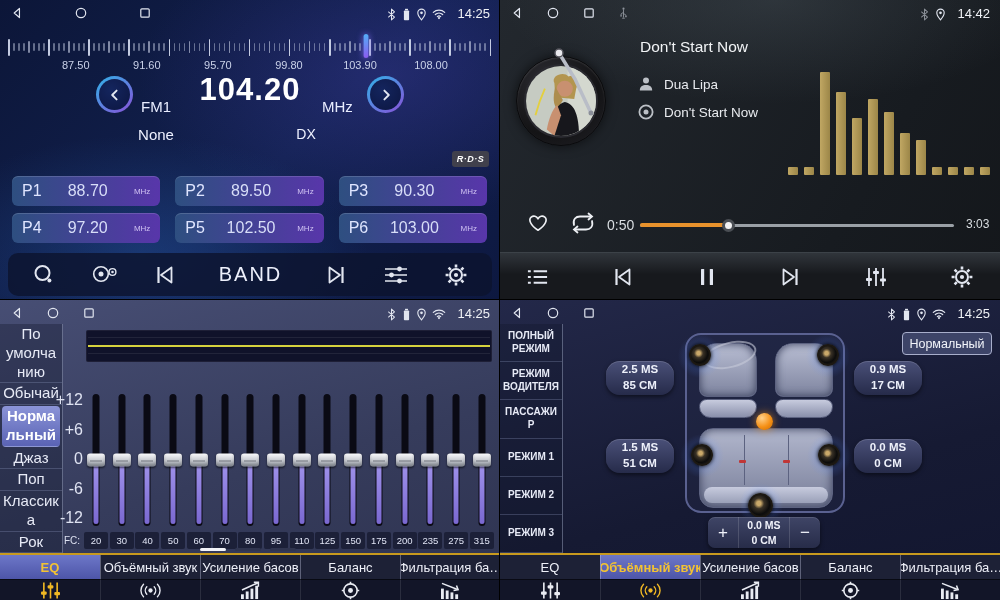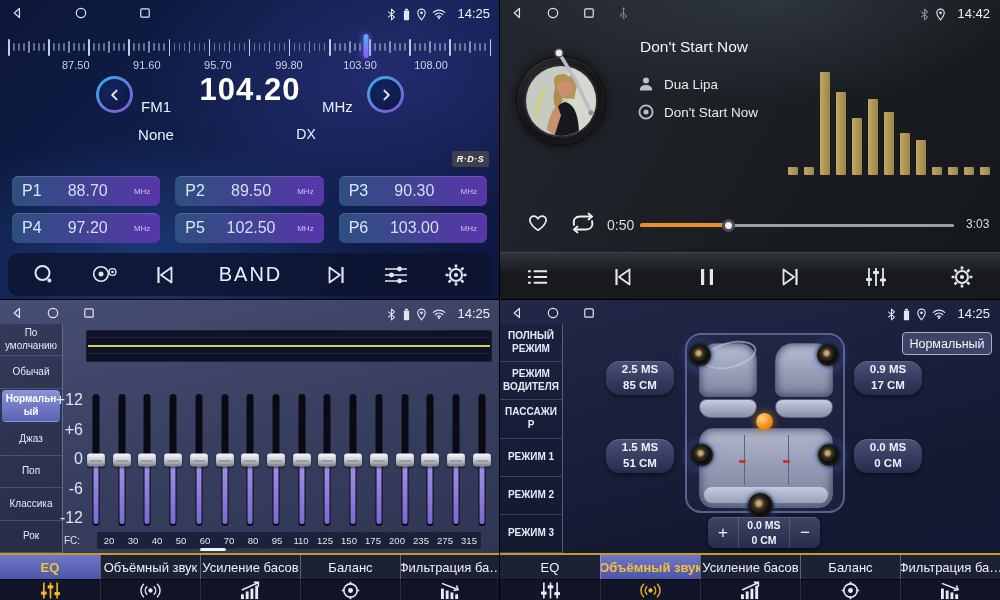--- a/index.html
+++ b/index.html
@@ -82,21 +82,21 @@
   .progress{position:absolute;left:140px;top:224px;width:314px;height:2.5px;background:#9aa0a6;border-radius:2px;cursor:pointer;}
   .progress .fill{position:absolute;left:0;top:-1px;height:4px;background:#e8922c;border-radius:2px;}
   .progress .knob{position:absolute;top:-5.5px;width:13px;height:13px;border-radius:50%;background:#f2f2f4;border:3px solid #4a4e54;}
   .player-toolbar{position:absolute;left:0;right:0;top:252px;height:48px;
     background:linear-gradient(180deg,#30353b,#17191d 45%);border-top:1px solid #3c4248;
     display:flex;align-items:center;justify-content:space-between;padding:0 26px;color:#eceef2;}
 
   
   .side-list{position:absolute;left:0;top:24px;bottom:47px;width:63px;background:rgba(18,22,42,.35);border-right:1px solid rgba(185,195,225,.4);display:flex;flex-direction:column;}
   .side-item{flex:1;display:flex;align-items:center;justify-content:center;text-align:center;color:#e7eaf6;border-bottom:1px solid rgba(150,160,200,.28);cursor:pointer;padding:1px 2px;overflow-wrap:anywhere;line-height:1.25;}
-  .qc .side-item{font-size:10px;}
+  .qc .side-item{font-size:15px;}
   .qd .side-item{font-size:10px;font-weight:bold;}
   .side-item.selected{background:linear-gradient(180deg,#8b94d8,#5a63b4);border-radius:4px;margin:1px 2px;font-weight:bold;color:#fff;}
   .tabbar{position:absolute;left:0;right:0;bottom:0;height:47px;border-top:2px solid #c89a1e;background:#14172a;display:flex;}
   .tab{flex:1;display:flex;flex-direction:column;cursor:pointer;min-width:0;}
   .tab-label{height:24px;display:flex;align-items:center;justify-content:center;font-size:13px;color:#eef0f8;background:#1d2136;white-space:nowrap;overflow:hidden;}
   .tab+.tab .tab-label{border-left:1px solid rgba(200,206,232,.38);}
   .tab.selected .tab-label{background:linear-gradient(180deg,#6d77c8,#4d55a8);color:#f2c234;font-weight:bold;}
   .tab-icon{flex:1;display:flex;align-items:center;justify-content:center;background:#121528;border-top:1px solid rgba(0,0,0,.5);color:#e9ebf3;}
   .tab+.tab .tab-icon{border-left:1px solid rgba(255,255,255,.1);}
   .tab.selected .tab-icon{color:#f0b824;}
@@ -110,21 +110,21 @@
   .gain-labels{position:absolute;left:0;width:20px;top:67px;height:136px;display:flex;flex-direction:column;justify-content:space-between;align-items:flex-end;font-size:16px;color:#dfe3f2;}
   .sliders-row{position:absolute;left:23px;right:8px;top:70px;height:132px;display:flex;justify-content:space-between;}
   .slider{width:20px;position:relative;cursor:pointer;}
   .slider .track{position:absolute;left:50%;transform:translateX(-50%);top:0;bottom:0;width:7px;background:#0a0a14;border-radius:4px;}
   .slider .fillp{position:absolute;left:50%;transform:translateX(-50%);top:50%;bottom:2px;width:5px;background:linear-gradient(#a194ec,#7a68d0);border-radius:3px;}
   .slider .handle{position:absolute;left:50%;top:50%;transform:translate(-50%,-50%);width:18px;height:13px;border-radius:3px;background:linear-gradient(#fafafc,#9aa0aa);box-shadow:0 1px 2px rgba(0,0,0,.55), inset 0 -3px 3px rgba(0,0,0,.2);}
   .slider .handle::after{content:'';position:absolute;left:3px;right:3px;top:50%;height:1.5px;background:#70747c;}
   .fcq-label{position:absolute;font-size:10px;color:#dde1f0;}
   .fc-lab{left:1px;top:211px;}
   .q-lab{left:4px;top:233px;}
-  .fc-row,.q-row{position:absolute;left:21px;right:6px;height:17px;display:flex;justify-content:center;}
+  .fc-row,.q-row{position:absolute;left:21px;right:6px;height:17px;display:flex;justify-content:space-between;}
   .fc-row{top:208px;}
   .q-row{top:230px;}
   .val-box{width:24px;height:17px;background:#1c2038;border-radius:2px;color:#e0e4f4;font-size:9.5px;display:flex;align-items:center;justify-content:center;cursor:pointer;}
   .scroll-ind{position:absolute;left:200px;top:248px;display:flex;gap:9px;}
   .scroll-ind i{width:26px;height:3px;border-radius:2px;background:#30354f;}
   .scroll-ind i:first-child{background:#f2f3f8;}
 
   
   .normal-btn{position:absolute;right:8px;top:32px;width:90px;height:23px;background:#3d4468;border:1px solid #a8aecb;border-radius:4px;color:#f2f4fa;font-size:12.5px;display:flex;align-items:center;justify-content:center;cursor:pointer;}
   .car-box{position:absolute;left:185px;top:33px;width:160px;height:180px;border:2px solid #5a6190;border-radius:16px;background:rgba(40,46,78,.35);}

